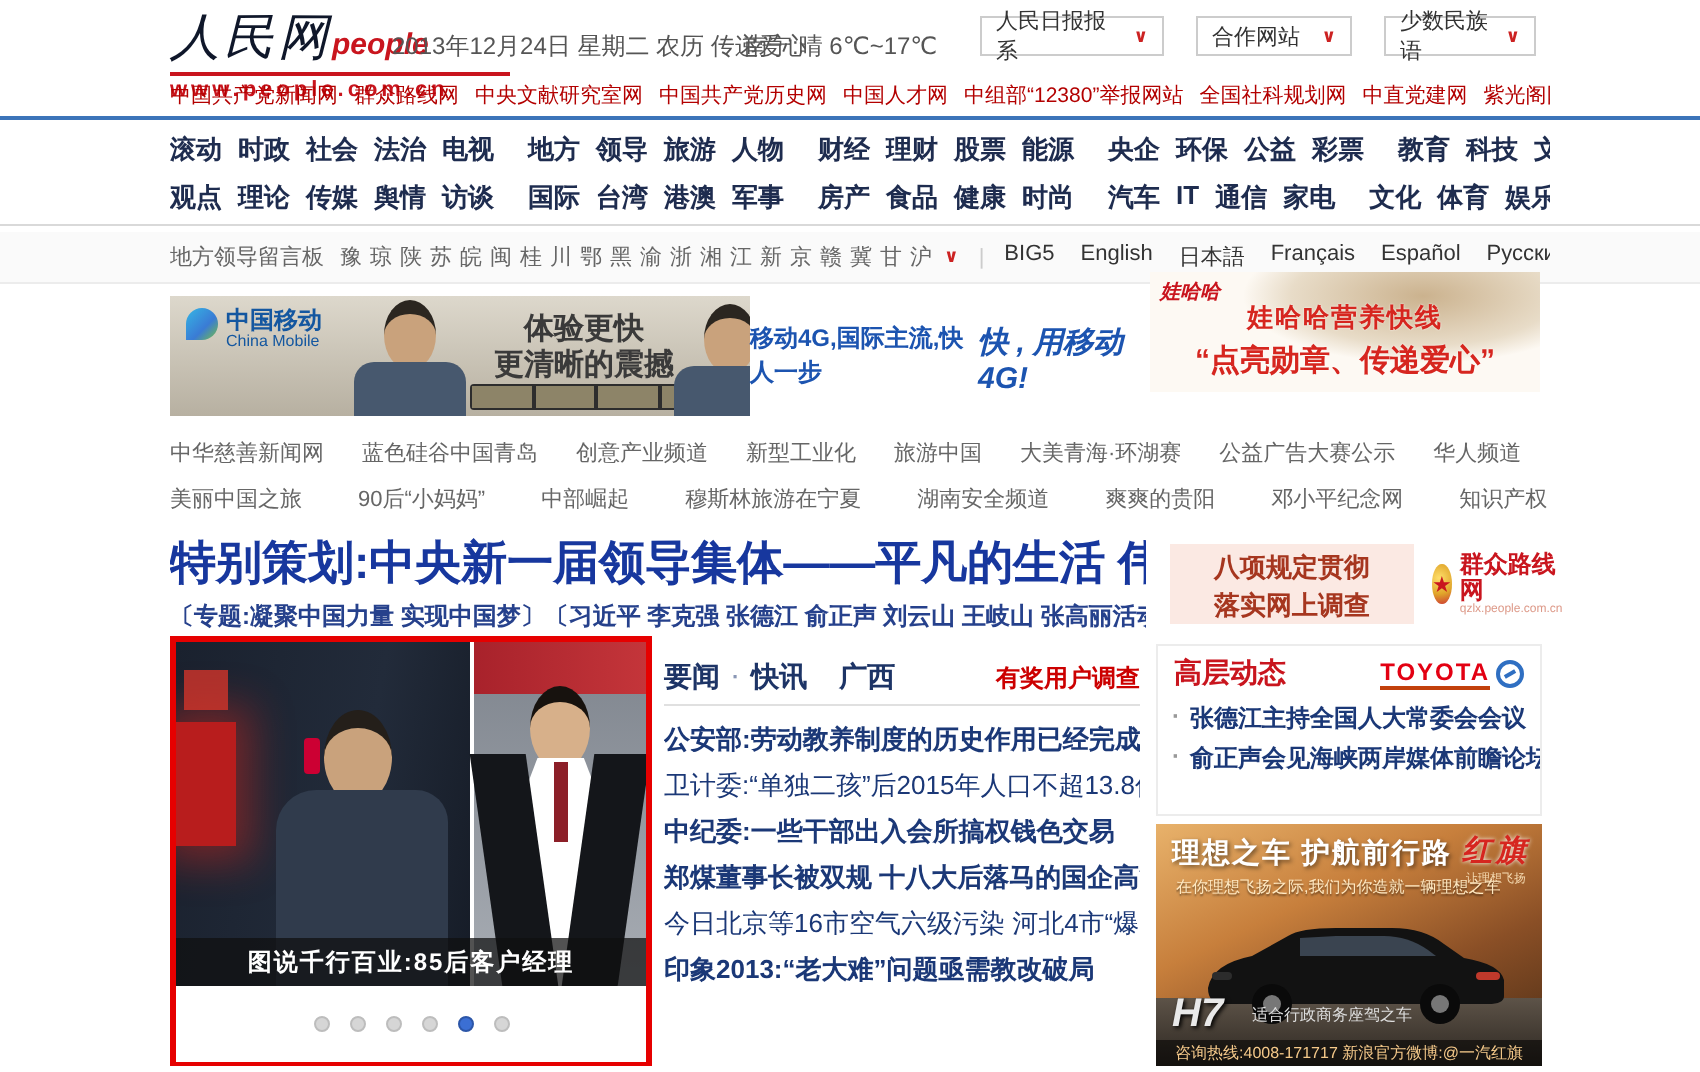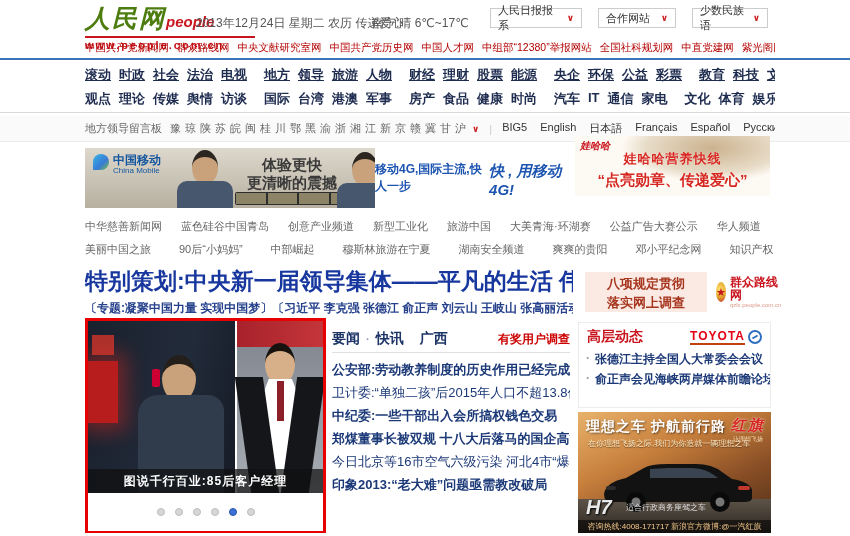--- a/index.html
+++ b/index.html
@@ -3,39 +3,39 @@
 <meta charset="utf-8">
 <style>
   html,body{margin:0;padding:0;background:#fff;}
   body{width:850px;height:536px;position:relative;overflow:hidden;
        font-family:"Liberation Sans","DejaVu Sans",sans-serif;color:#333;}
   .abs{position:absolute;}
   .nowrap{white-space:nowrap;overflow:hidden;}
 
   
   .logo{left:85px;top:2px;width:190px;}
-  .logo-cn{font-size:25px;font-weight:bold;color:#4d7c0f;font-style:italic;letter-spacing:2px;}
+  .logo-cn{font-size:25px;font-weight:normal;color:#0f172a;font-style:italic;letter-spacing:2px;}
   .logo-en{font-size:15px;font-weight:bold;color:#c9151e;font-style:italic;}
   .logo-rule{height:2px;background:#c9151e;margin:1px 0 1px 0;width:170px;}
   .logo-url{font-size:11px;font-weight:bold;color:#c9151e;letter-spacing:2px;}
   .hdr-date{left:196px;top:15px;font-size:12px;color:#555;}
   .hdr-weather{left:372px;top:15px;font-size:12px;color:#555;}
   .dropdown{top:8px;height:20px;border:1px solid #ccc;background:#fff;display:flex;
             align-items:center;justify-content:space-between;padding:0 7px;font-size:11px;color:#333;box-sizing:border-box;}
   .dd1{left:490px;width:92px;} .dd2{left:598px;width:78px;} .dd3{left:692px;width:76px;}
   .chev{color:#cc2222;font-size:9px;font-weight:bold;margin-left:6px;}
 
   
   .redlinks{left:85px;top:41px;width:690px;display:flex;gap:8px;font-size:10.5px;color:#b30000;}
   .redlinks span{cursor:pointer;white-space:nowrap;}
 
   
   .blueline{left:0;top:58px;width:850px;height:2px;background:#3c74b9;}
   .nav-row{left:85px;width:690px;display:flex;gap:17px;font-size:13px;font-weight:bold;color:#1e2c4f;}
-  .nav-row1{top:66px;text-decoration:underline;} .nav-row2{top:90px;}
+  .nav-row1{top:66px;} .nav-row2{top:90px;}
   .nav-group{display:flex;gap:8px;}
   .nav-row .nav-item{cursor:pointer;white-space:nowrap;}
   .nav-bottomline{left:0;top:112px;width:850px;height:1px;background:#d9d9d9;}
 
   
   .regionbar{left:0;top:116px;width:850px;height:25px;background:#fafafa;border-bottom:1px solid #ececec;}
   .region-inner{left:85px;top:121px;width:690px;display:flex;align-items:center;font-size:11px;color:#666;}
   .region-label{margin-right:8px;}
   .provinces{display:flex;gap:4px;color:#666;}
   .region-divider{color:#ccc;margin:0 10px;}

